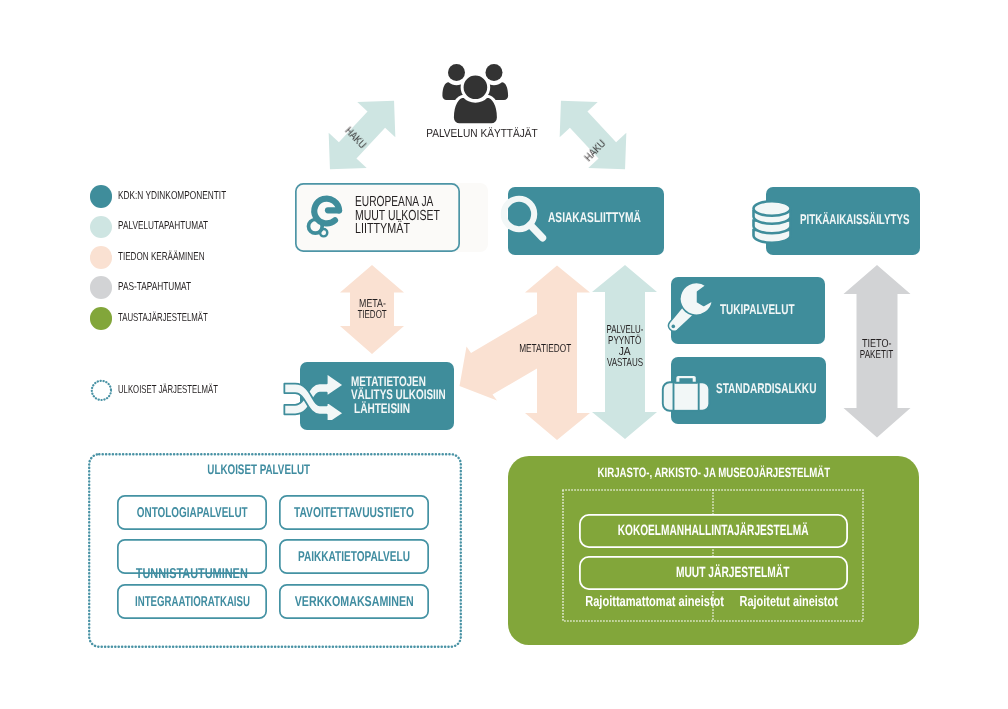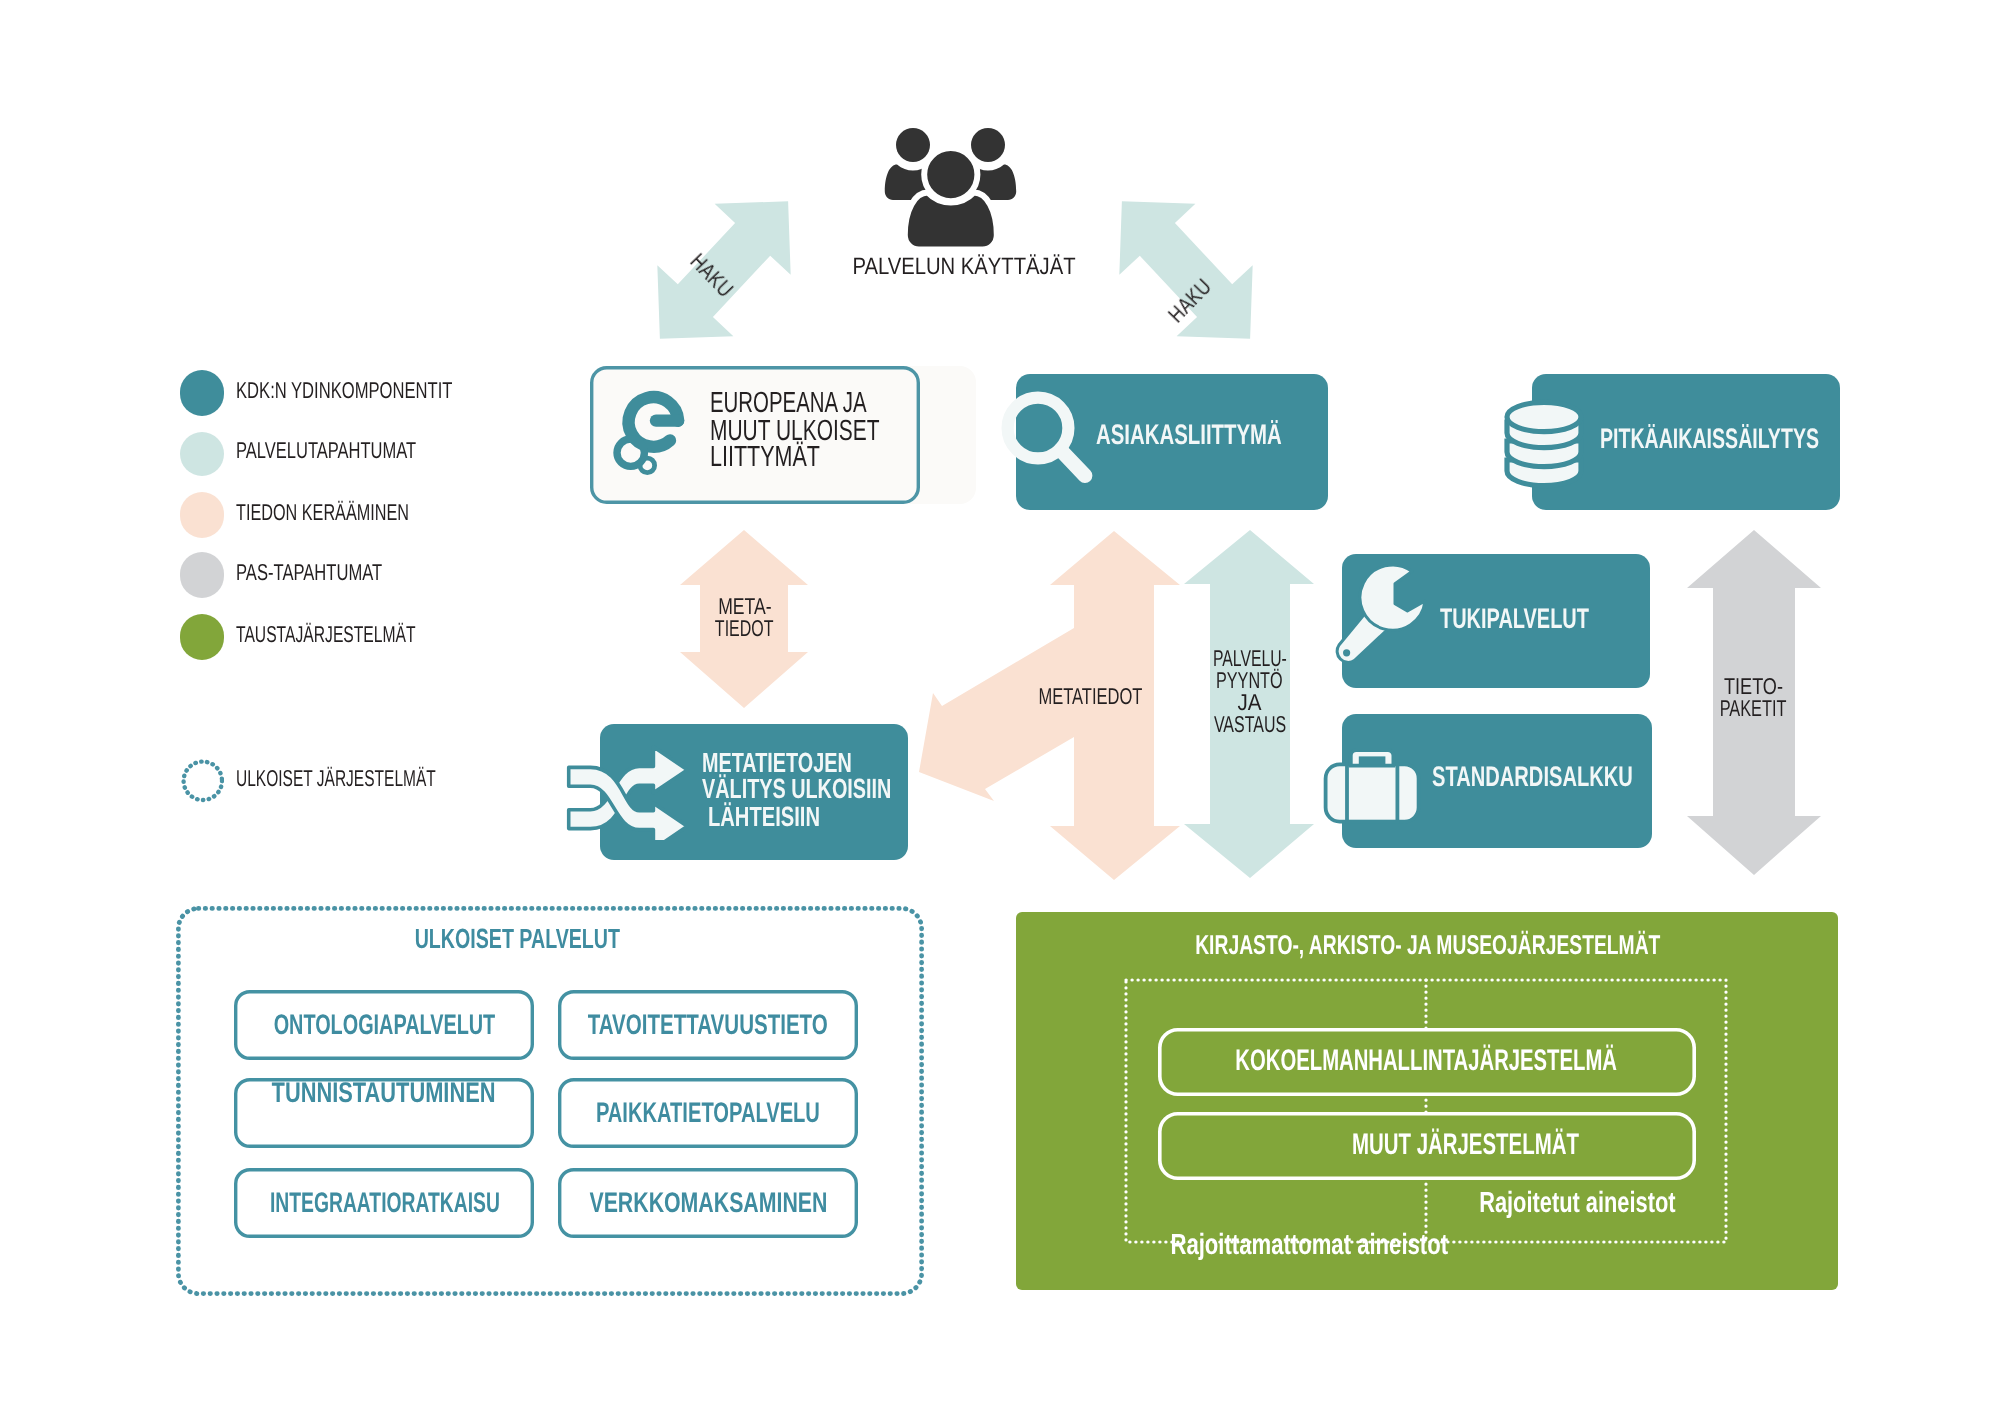--- a/index.html
+++ b/index.html
@@ -200,21 +200,21 @@
       </svg>
       <span class="cond" style="transform: scaleX(0.6993) translateZ(0px); transform-origin: center center;">ONTOLOGIAPALVELUT</span>
     </div>
     <div class="abs" style="left:-16px;top:9.2px;width:374px;text-align:center;color:#3f8ca0;font-size:13.9px;font-weight:600;line-height:14px;"><span class="cond" style="transform: scaleX(0.7066) translateZ(0px); transform-origin: center center;">ULKOISET PALVELUT</span></div>
     <div class="abs" style="left:191px;top:42px;width:150px;height:35px;box-sizing:border-box;display:flex;align-items:center;justify-content:center;color:#3f8ca0;font-size:14.2px;font-weight:600;">
       <svg class="abs" width="150" height="35" viewBox="0 0 150 35" style="left:0;top:0;">
         <rect x="0.85" y="0.85" width="148.3" height="33.3" rx="7" ry="7" fill="none" stroke="#4492a3" stroke-width="1.7"></rect>
       </svg>
       <span class="cond" style="transform: scaleX(0.7238) translateZ(0px); transform-origin: center center;">TAVOITETTAVUUSTIETO</span>
     </div>
-    <div class="abs" style="left:29px;top:86px;width:150px;height:43px;box-sizing:border-box;display:flex;align-items:flex-start;justify-content:center;color:#3f8ca0;font-size:14.2px;font-weight:600;">
+    <div class="abs" style="left:29px;top:86px;width:150px;height:43px;box-sizing:border-box;display:flex;align-items:flex-end;justify-content:center;color:#3f8ca0;font-size:14.2px;font-weight:600;">
       <svg class="abs" width="150" height="35" viewBox="0 0 150 35" style="left:0;top:0;">
         <rect x="0.85" y="0.85" width="148.3" height="33.3" rx="7" ry="7" fill="none" stroke="#4492a3" stroke-width="1.7"></rect>
       </svg>
       <span class="cond" style="transform: scaleX(0.7695) translateZ(0px); transform-origin: center center;">TUNNISTAUTUMINEN</span>
     </div>
     <div class="abs" style="left:191px;top:86px;width:150px;height:35px;box-sizing:border-box;display:flex;align-items:center;justify-content:center;color:#3f8ca0;font-size:14.2px;font-weight:600;">
       <svg class="abs" width="150" height="35" viewBox="0 0 150 35" style="left:0;top:0;">
         <rect x="0.85" y="0.85" width="148.3" height="33.3" rx="7" ry="7" fill="none" stroke="#4492a3" stroke-width="1.7"></rect>
       </svg>
       <span class="cond" style="transform: scaleX(0.7093) translateZ(0px); transform-origin: center center;">PAIKKATIETOPALVELU</span>
@@ -226,35 +226,35 @@
       <span class="cond" style="transform: scaleX(0.6807) translateZ(0px); transform-origin: center center;">INTEGRAATIORATKAISU</span>
     </div>
     <div class="abs" style="left:191px;top:131px;width:150px;height:35px;box-sizing:border-box;display:flex;align-items:center;justify-content:center;color:#3f8ca0;font-size:14.2px;font-weight:600;">
       <svg class="abs" width="150" height="35" viewBox="0 0 150 35" style="left:0;top:0;">
         <rect x="0.85" y="0.85" width="148.3" height="33.3" rx="7" ry="7" fill="none" stroke="#4492a3" stroke-width="1.7"></rect>
       </svg>
       <span class="cond" style="transform: scaleX(0.7511) translateZ(0px); transform-origin: center center;">VERKKOMAKSAMINEN</span>
     </div>
   </div>
 
-  <div class="abs" style="left:508px;top:456px;width:411px;height:189px;background:#82a63a;border-radius:3px;">
+  <div class="abs" style="left:508px;top:456px;width:411px;height:189px;background:#82a63a;border-radius:21px;">
     <div class="abs" style="left:0;top:9.5px;width:411px;text-align:center;color:#fff;font-size:13.6px;font-weight:700;line-height:14px;"><span class="cond" style="transform: scaleX(0.7096) translateZ(0px); transform-origin: center center;">KIRJASTO-, ARKISTO- JA MUSEOJÄRJESTELMÄT</span></div>
     <svg class="abs" width="310" height="140" viewBox="0 0 310 140" style="left:54px;top:33px;">
       <g fill="none" stroke="#ffffff" stroke-width="1.6" stroke-linecap="round" stroke-dasharray="0.1 2.9">
         <rect x="1" y="1" width="300" height="131"></rect>
         <line x1="151" y1="1" x2="151" y2="132"></line>
       </g>
     </svg>
     <div class="abs" style="left:71px;top:58px;width:269px;height:34px;box-sizing:border-box;background:#82a63a;display:flex;align-items:center;justify-content:center;color:#fff;font-size:14.9px;font-weight:700;">
       <svg class="abs" width="269" height="34" viewBox="0 0 269 34" style="left:0;top:0;">
         <rect x="0.9" y="0.9" width="267.2" height="32.2" rx="9" ry="9" fill="none" stroke="#ffffff" stroke-width="1.8"></rect>
       </svg>
       <span class="cond" style="transform: scaleX(0.681) translateZ(0px); transform-origin: center center;">KOKOELMANHALLINTAJÄRJESTELMÄ</span>
     </div>
     <div class="abs" style="left:71px;top:100px;width:269px;height:34px;box-sizing:border-box;background:#82a63a;display:flex;align-items:center;justify-content:center;color:#fff;font-size:14.9px;font-weight:700;padding-left:38px;">
       <svg class="abs" width="269" height="34" viewBox="0 0 269 34" style="left:0;top:0;">
         <rect x="0.9" y="0.9" width="267.2" height="32.2" rx="9" ry="9" fill="none" stroke="#ffffff" stroke-width="1.8"></rect>
       </svg>
       <span class="cond" style="transform: scaleX(0.6859) translateZ(0px); transform-origin: center center;">MUUT JÄRJESTELMÄT</span>
     </div>
-    <div class="abs" style="left:55px;top:139px;width:151px;text-align:left;color:#fff;font-size:14.6px;font-weight:700;line-height:15px;margin-top:21px;"><span class="cond" style="transform: scaleX(0.7574) translateZ(0px); transform-origin: center center;">Rajoittamattomat aineistot</span></div>
+    <div class="abs" style="left:55px;top:139px;width:151px;text-align:left;color:#fff;font-size:14.6px;font-weight:700;line-height:15px;"><span class="cond" style="transform: scaleX(0.7574) translateZ(0px); transform-origin: center center;">Rajoittamattomat aineistot</span></div>
     <div class="abs" style="left:205px;top:139px;width:151px;text-align:center;color:#fff;font-size:14.6px;font-weight:700;line-height:15px;"><span class="cond" style="transform: scaleX(0.7476) translateZ(0px); transform-origin: center center;">Rajoitetut aineistot</span></div>
   </div>
 
 </body></html>

